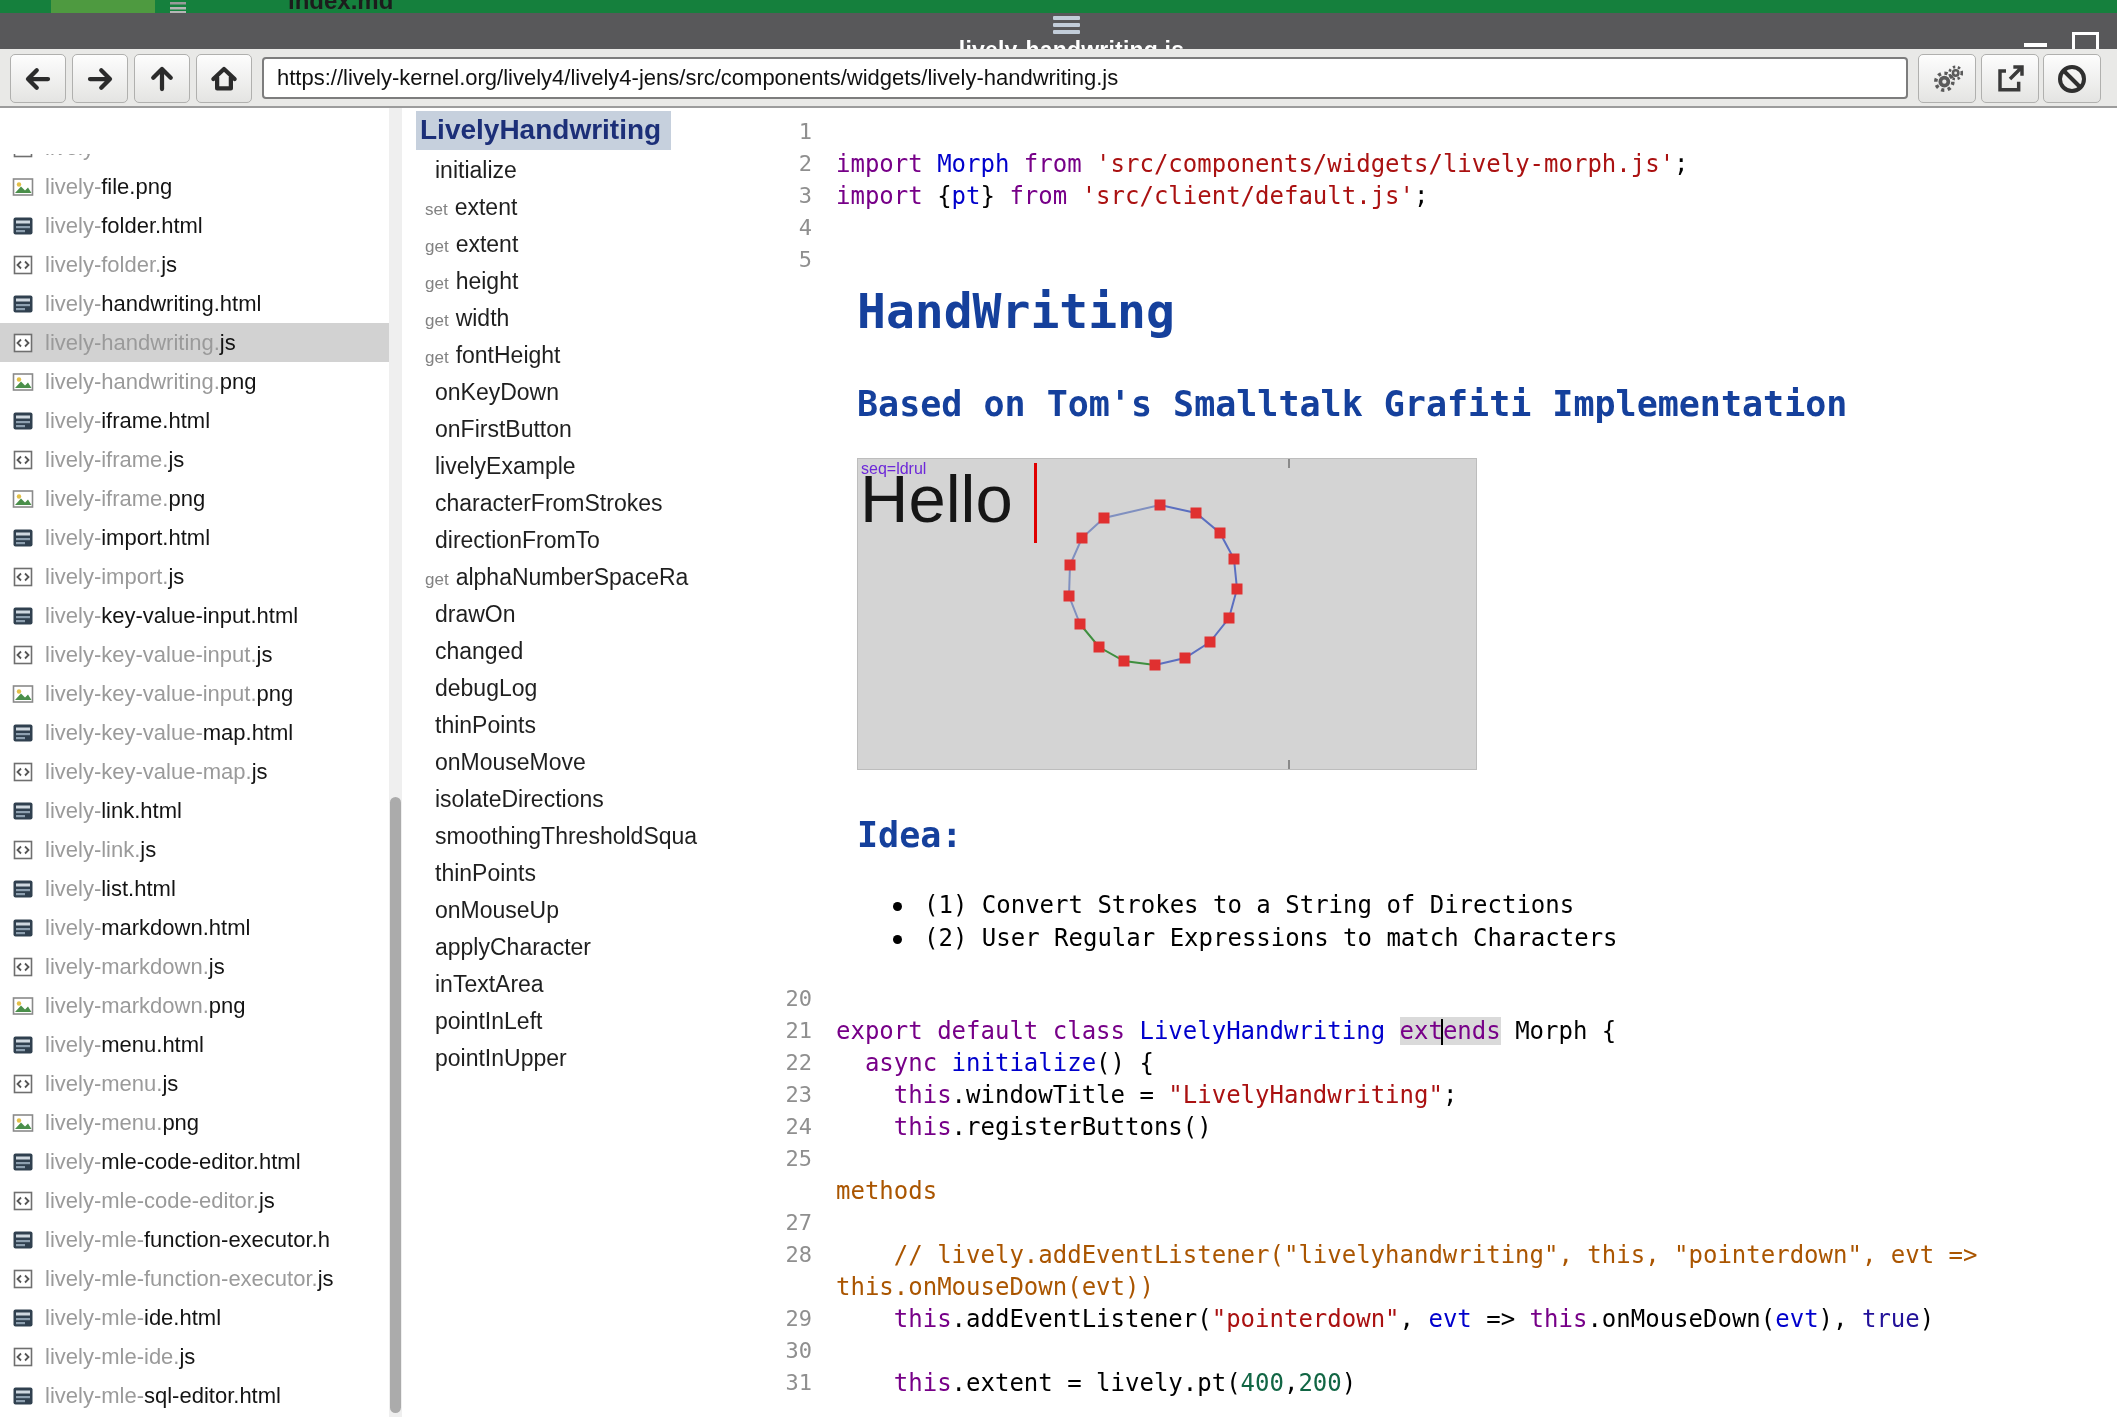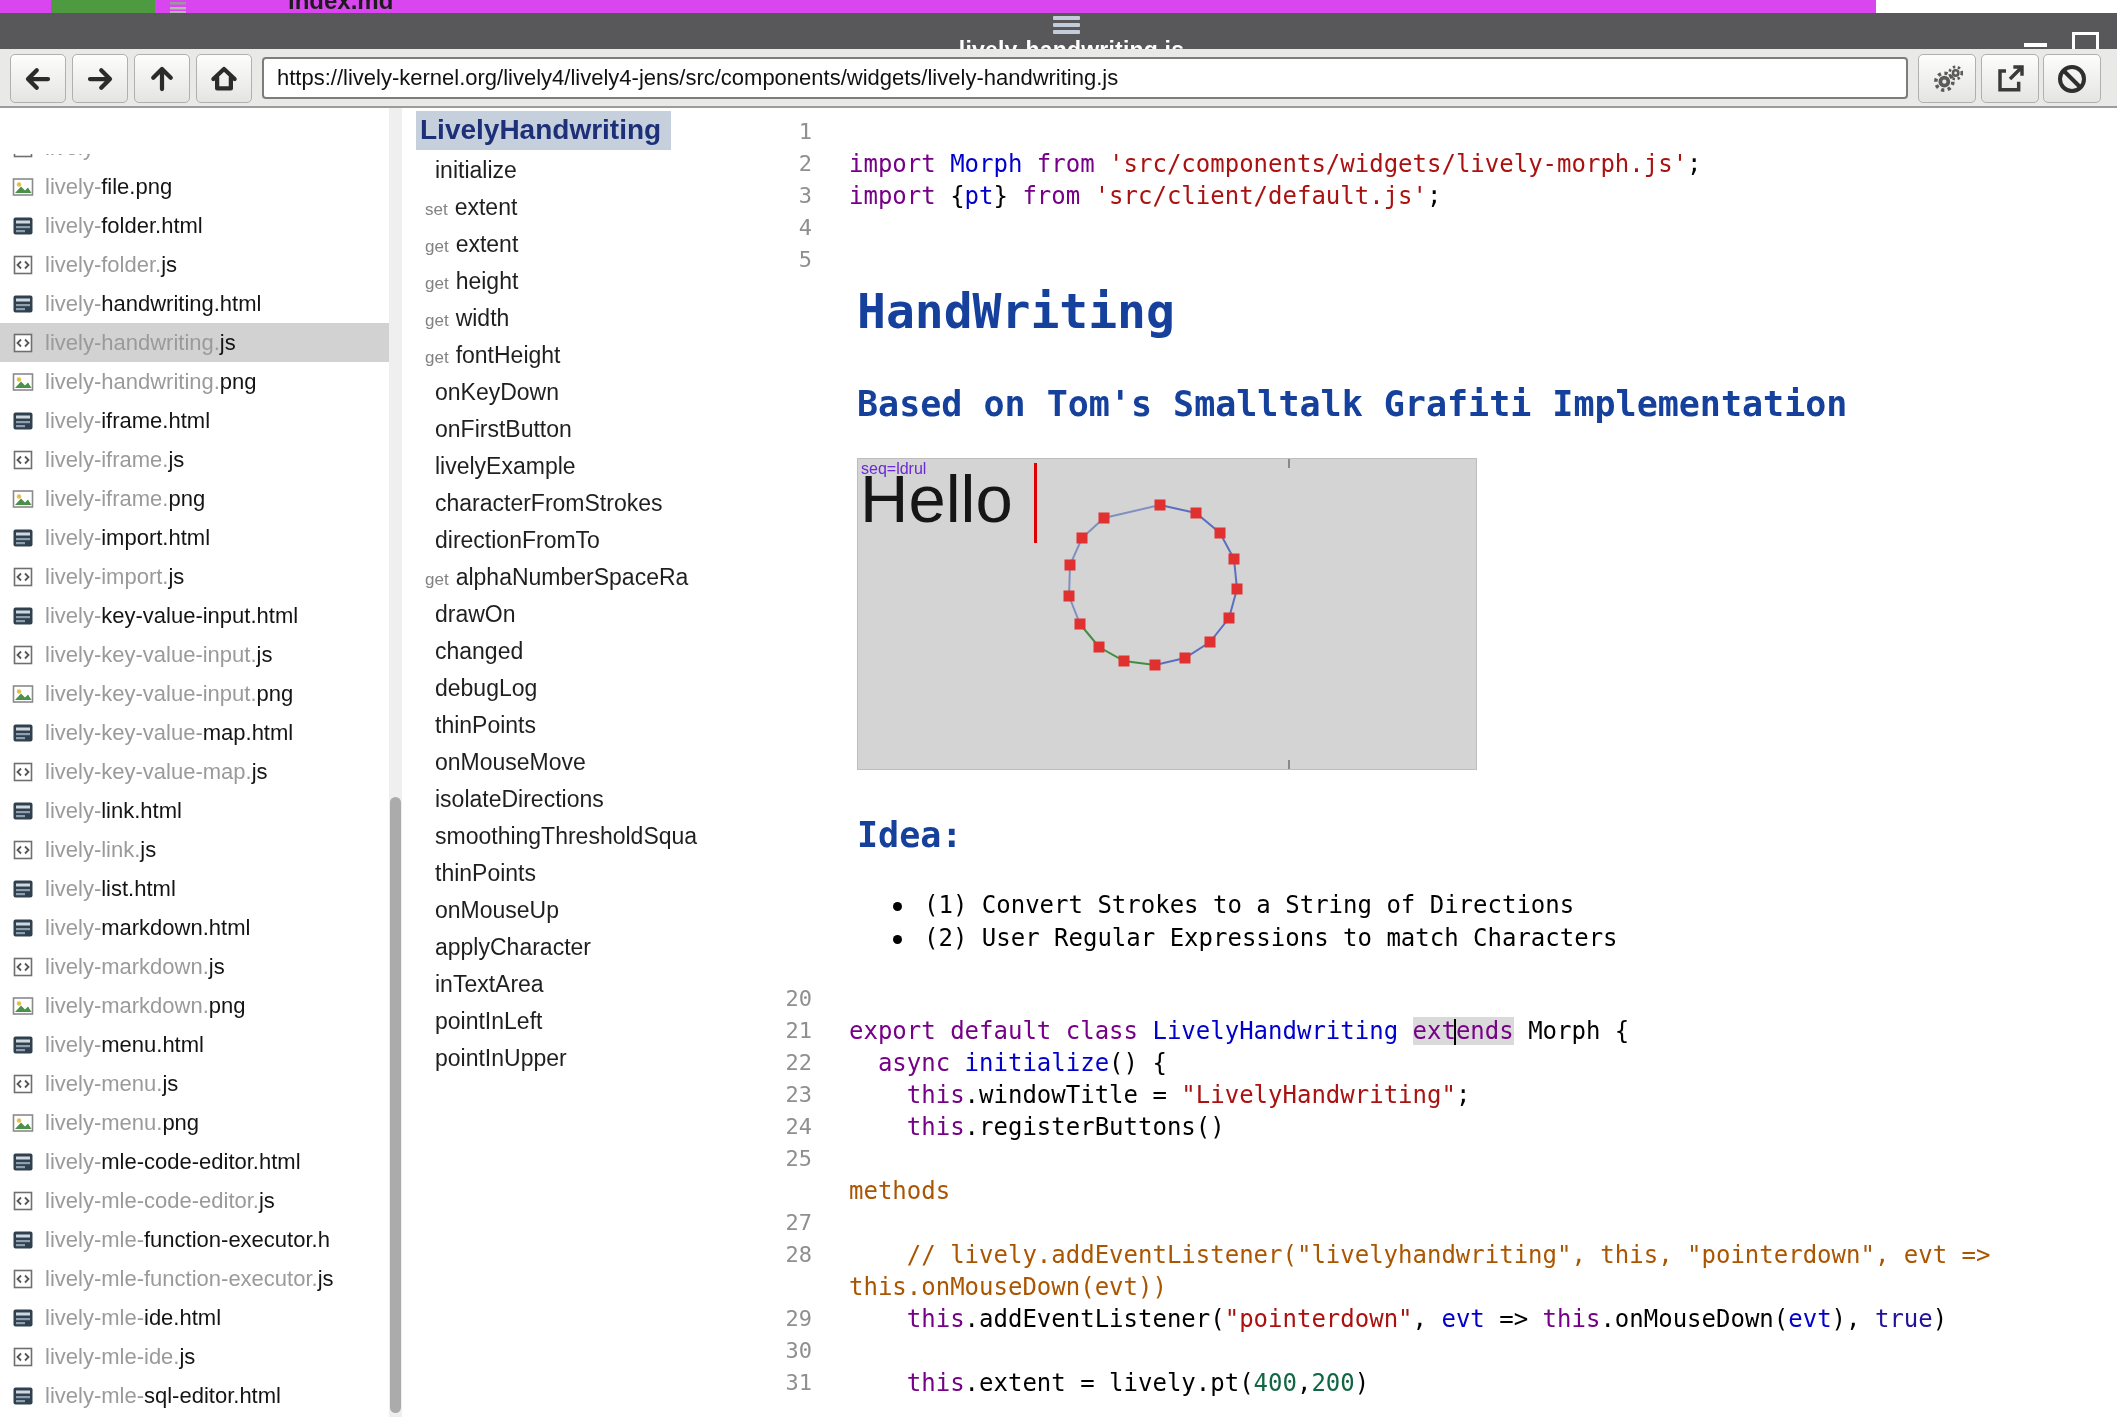--- a/index.html
+++ b/index.html
@@ -1,20 +1,20 @@
 <!DOCTYPE html>
 <html><head>
 <meta charset="utf-8">
 <style>
   html,body{margin:0;padding:0;background:#ddd;}
   .screen{position:relative;width:2117px;height:1417px;background:#fff;overflow:hidden;
           font-family:"Liberation Sans",sans-serif;}
 
   
-  .bg-strip{position:absolute;left:0;top:0;width:1876px;height:13px;background:#d946ef;overflow:hidden;}
+  .bg-strip{position:absolute;left:0;top:0;width:2117px;height:13px;background:#15803d;overflow:hidden;}
   .bg-green{position:absolute;left:51px;top:0;width:104px;height:13px;background:#4e9a40;border-bottom:2px solid #3c7a30;}
   .bg-tab-icon{position:absolute;left:170px;top:2px;width:16px;height:11px;background:
      linear-gradient(#9a9a9a,#9a9a9a) 0 0/16px 2.5px no-repeat,
      linear-gradient(#b5b5b5,#b5b5b5) 0 4.5px/16px 2.5px no-repeat,
      linear-gradient(#b5b5b5,#b5b5b5) 0 9px/16px 2.5px no-repeat;}
   .bg-tab-title{position:absolute;left:288px;top:-13px;font-size:24px;font-weight:bold;color:#1c1c1c;}
 
   
   .titlebar{position:absolute;left:0;top:13px;width:2117px;height:36px;background:#58585a;display:flex;align-items:center;flex-direction:column;}
   .hamburger{margin-left:16px;width:27px;cursor:pointer;}
@@ -52,21 +52,21 @@
   .outline-items{position:absolute;left:0;top:44px;right:0;}
   .o-row{height:37px;line-height:37px;padding-left:21px;font-size:23px;color:#1f1f1f;white-space:nowrap;cursor:pointer;}
   .o-row.has-prefix{padding-left:11px;}
   .o-prefix{font-size:17px;color:#828282;margin-right:7px;}
 
   
   .code-block{position:absolute;left:736px;width:1381px;font-family:"DejaVu Sans Mono",monospace;font-size:24px;line-height:32px;}
   .code-top{top:116px;} .code-bottom{top:983px;}
   .c-row{display:flex;height:32px;white-space:pre;}
   .c-gut{width:76px;text-align:right;color:#8f8f8f;font-size:22px;flex:none;}
-  .c-code{margin-left:37px;text-align:right;}
+  .c-code{margin-left:24px;text-align:right;}
   .tok-pl{color:#000;} .tok-kw{color:#770088;} .tok-def{color:#0000cc;} .tok-str{color:#aa1111;}
   .tok-com{color:#aa5500;} .tok-atom{color:#221199;} .tok-num{color:#116644;}
   .tok-kwhl{color:#770088;background:#dadada;}
   .caret{display:inline-block;width:3px;height:26px;background:#000;vertical-align:middle;margin:0 -1.5px;}
 
   
   .md-h1{position:absolute;left:857px;top:283px;font-family:"DejaVu Sans Mono",monospace;font-weight:bold;font-size:48px;line-height:56px;color:#15409c;}
   .md-h2{position:absolute;left:857px;top:383px;font-family:"DejaVu Sans Mono",monospace;font-weight:bold;font-size:35px;line-height:42px;color:#15409c;}
   .md-idea{position:absolute;left:857px;top:814px;font-family:"DejaVu Sans Mono",monospace;font-weight:bold;font-size:35px;line-height:42px;color:#15409c;}
   .md-image{position:absolute;left:857px;top:458px;width:620px;height:312px;background:#d4d4d4;border:1px solid #bdbdbd;box-sizing:border-box;overflow:hidden;}

